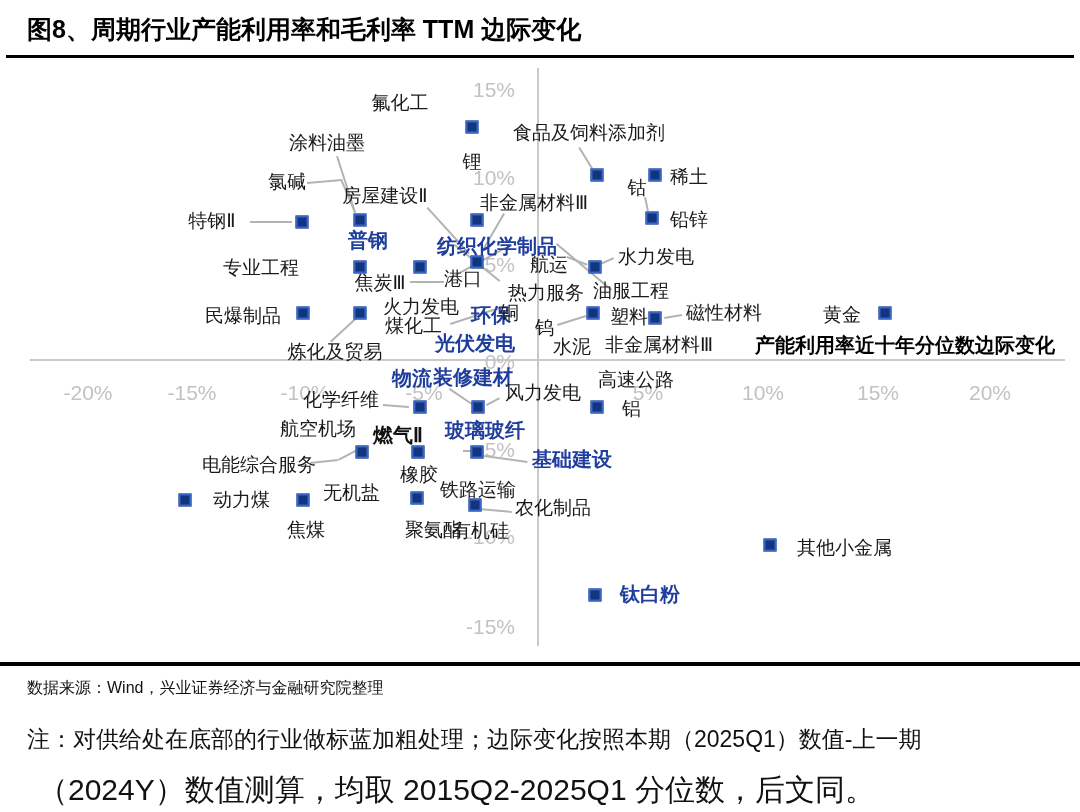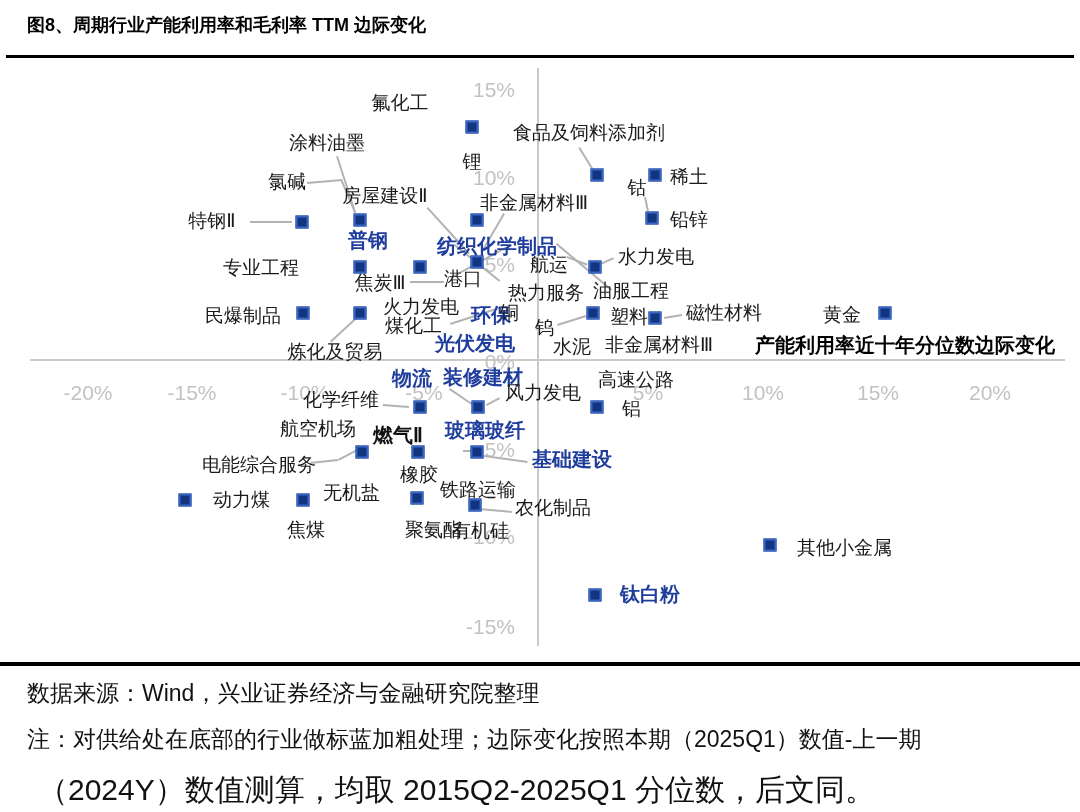--- a/index.html
+++ b/index.html
@@ -1,37 +1,37 @@
 <!DOCTYPE html>
 <html><head>
 <meta charset="utf-8">
 <style>
   html,body{margin:0;padding:0;background:#fff;}
   .page{position:relative;width:1080px;height:812px;background:#ffffff;overflow:hidden;
         font-family:"Liberation Sans",sans-serif;}
-  .fig-title{position:absolute;left:27px;top:13px;font-size:18px;font-weight:bold;color:#000;white-space:nowrap;}
+  .fig-title{position:absolute;left:27px;top:13px;font-size:25px;font-weight:bold;color:#000;white-space:nowrap;}
   .title-rule{position:absolute;left:6px;right:6px;top:55px;height:3px;background:#000;}
   .plot{position:absolute;left:0;top:60px;width:1080px;height:600px;}
   .haxis{position:absolute;left:30px;top:299px;width:1035px;height:2px;background:#c9c9c9;}
   .vaxis{position:absolute;left:537px;top:8px;width:2px;height:578px;background:#c9c9c9;}
   .yaxis-title{position:absolute;left:552px;top:22px;font-size:20px;font-weight:bold;color:#000;white-space:nowrap;}
   .xaxis-title{position:absolute;left:755px;top:272px;font-size:20px;font-weight:bold;color:#000;white-space:nowrap;}
   .xtick{position:absolute;font-size:21px;color:#c2c2c2;white-space:nowrap;transform:translate(-50%,-50%);}
   .ytick{position:absolute;font-size:21px;color:#c2c2c2;white-space:nowrap;transform:translate(-100%,-50%);}
   .pt{position:absolute;width:9px;height:9px;background:#12357f;border:2px solid #3a67c6;
       transform:translate(-50%,-50%);z-index:3;}
   .leader{position:absolute;height:0;border-top:2px solid #b3b3b3;transform-origin:0 0;z-index:1;}
   .lb{position:absolute;white-space:nowrap;z-index:4;}
   .s-k{font-size:19px;color:#1a1a1a;}
   .s-b{font-size:20px;font-weight:bold;color:#1f3d9c;}
   .s-kb{font-size:20px;font-weight:bold;color:#111;}
   .a-l{transform:translate(0,-50%);}
   .a-c{transform:translate(-50%,-50%);}
   .separator{position:absolute;left:0;right:0;top:662px;height:4px;background:#000;}
-  .src-line{position:absolute;left:27px;top:678px;font-size:23px;color:#111;white-space:nowrap;}
+  .src-line{position:absolute;left:27px;top:678px;font-size:16px;color:#111;white-space:nowrap;}
   .note-line1{position:absolute;left:27px;top:724px;font-size:23px;color:#111;white-space:nowrap;}
   .note-line2{position:absolute;left:38px;top:770px;font-size:30px;color:#111;white-space:nowrap;}
 </style>
 </head>
 <body>
 
 <div class="page">
   <div class="fig-title">图8、周期行业产能利用率和毛利率 TTM 边际变化</div>
   <div class="title-rule"></div>
 
@@ -120,21 +120,21 @@
       <div class="lb s-b a-l" style="left: 471px; top: 255px;">环保</div>
       <div class="lb s-k a-l" style="left: 500px; top: 253px;">铜</div>
       <div class="lb s-k a-l" style="left: 535px; top: 268px;">钨</div>
       <div class="lb s-k a-l" style="left: 610px; top: 257px;">塑料</div>
       <div class="lb s-k a-l" style="left: 686px; top: 253px;">磁性材料</div>
       <div class="lb s-k a-l" style="left: 823px; top: 255px;">黄金</div>
       <div class="lb s-k a-l" style="left: 553px; top: 287px;">水泥</div>
       <div class="lb s-k a-l" style="left: 605px; top: 285px;">非金属材料Ⅲ</div>
       <div class="lb s-b a-l" style="left: 435px; top: 283px;">光伏发电</div>
       <div class="lb s-b a-l" style="left: 392px; top: 318px;">物流</div>
-      <div class="lb s-b a-l" style="left: 443px; top: 317px;">装修建材</div>
+      <div class="lb s-b a-l" style="left: 433px; top: 317px;">装修建材</div>
       <div class="lb s-k a-l" style="left: 303px; top: 340px;">化学纤维</div>
       <div class="lb s-k a-l" style="left: 505px; top: 333px;">风力发电</div>
       <div class="lb s-k a-l" style="left: 598px; top: 320px;">高速公路</div>
       <div class="lb s-k a-l" style="left: 622px; top: 349px;">铝</div>
       <div class="lb s-k a-l" style="left: 280px; top: 369px;">航空机场</div>
       <div class="lb s-kb a-l" style="left: 373px; top: 375px;">燃气Ⅱ</div>
       <div class="lb s-b a-l" style="left: 445px; top: 370px;">玻璃玻纤</div>
       <div class="lb s-k a-l" style="left: 202px; top: 405px;">电能综合服务</div>
       <div class="lb s-k a-l" style="left: 400px; top: 415px;">橡胶</div>
       <div class="lb s-b a-l" style="left: 532px; top: 399px;">基础建设</div>

